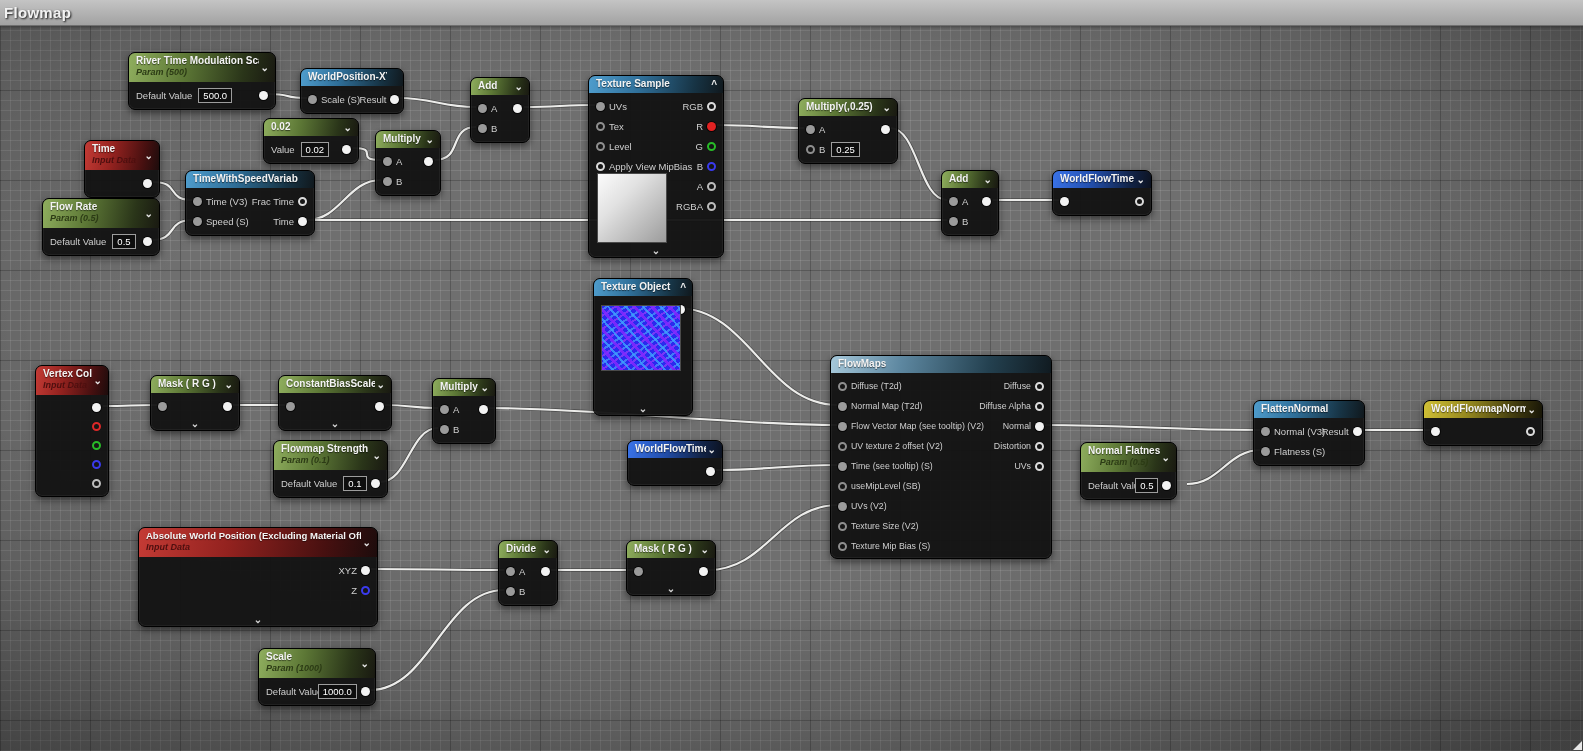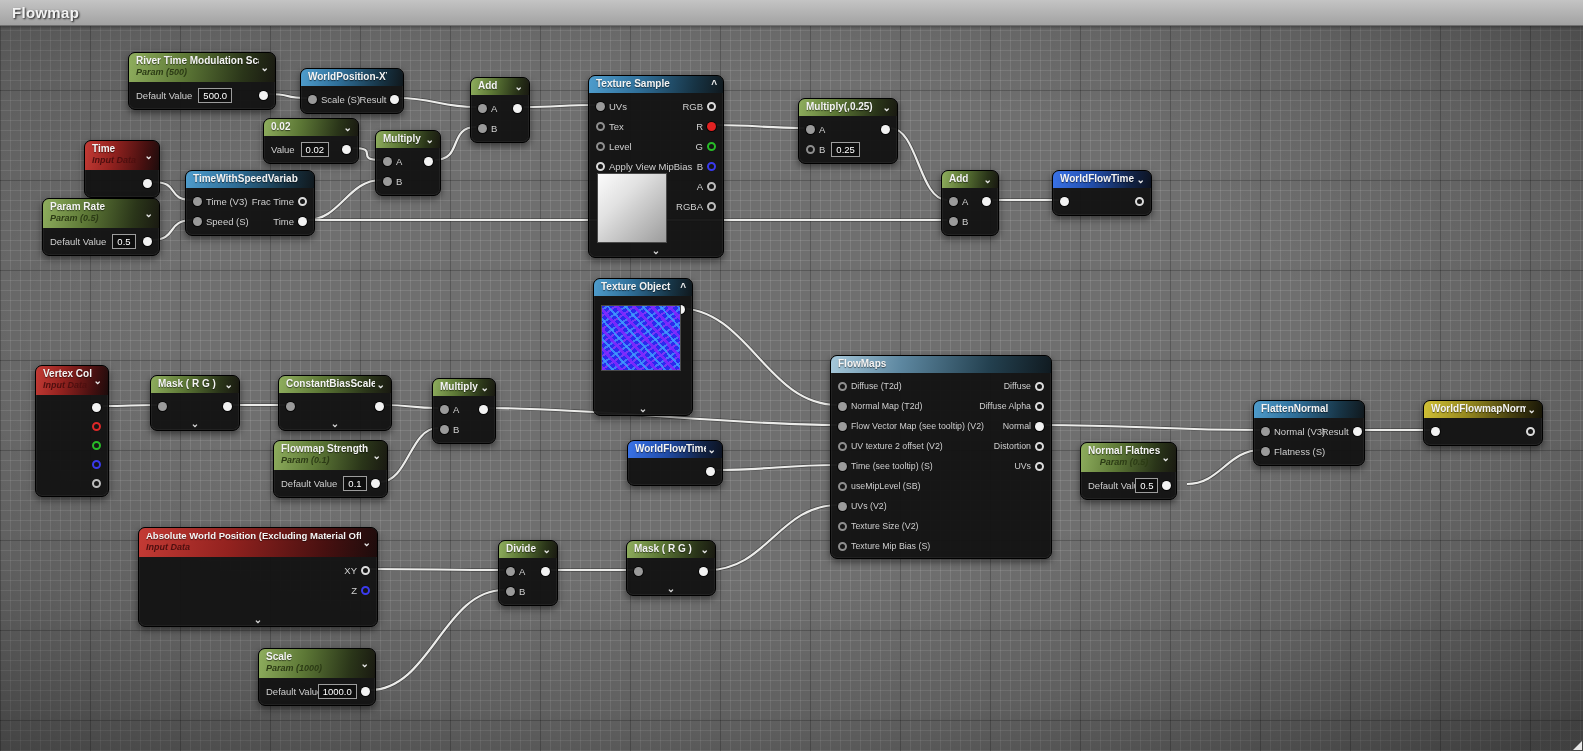--- a/index.html
+++ b/index.html
@@ -14,21 +14,21 @@
       linear-gradient(to right, rgba(255,255,255,0.10) 1px, transparent 1px),
       linear-gradient(to bottom, rgba(255,255,255,0.10) 1px, transparent 1px);
     background-size:90px 90px,90px 90px,10px 10px,10px 10px;}
   #vignette{position:absolute;inset:0;pointer-events:none;
     background:radial-gradient(ellipse 78% 72% at 46% 44%, rgba(0,0,0,0) 46%, rgba(0,0,0,0.14) 72%, rgba(0,0,0,0.42) 100%);}
   
   #titlebar{position:absolute;left:0;top:0;right:0;height:25px;z-index:30;
     background:linear-gradient(to bottom,#c4c4c4,#a2a2a2);
     border-bottom:1px solid #6f6f6f;box-shadow:0 1px 3px rgba(0,0,0,.35);
     display:flex;align-items:center;}
-  #titlebar .t{font-size:15px;font-weight:bold;color:#f2f2f2;padding-left:12px;
+  #titlebar .t{font-size:15px;font-weight:bold;color:#f2f2f2;padding-left:4px;
     text-shadow:1px 1px 2px rgba(0,0,0,.85);letter-spacing:.3px;}
   
   #wires{position:absolute;inset:0;z-index:5;}
   
   #nodes{position:absolute;inset:0;z-index:10;}
   .node{position:absolute;background:rgba(19,19,19,0.96);border:1px solid #000;
     border-radius:7px;box-shadow:0 3px 7px rgba(0,0,0,.5), inset 0 0 0 1px rgba(255,255,255,.05);
     box-sizing:border-box;}
   .node.padb{padding-bottom:10px;}
   .hdr{position:relative;border-radius:6px 6px 0 0;padding:2px 16px 2px 7px;height:17px;box-sizing:border-box;}
@@ -324,21 +324,21 @@
             </span>
             <span class="side r">
               <span class="lbl">Time</span>
               <span class="pin filled" style="background: rgb(242, 242, 242);"></span>
             </span>
           </div>
         </div>
       </div>
       <div class="node" style="left: 42px; top: 198px; width: 118px;">
         <div class="hdr hdr-green two">
-          <span class="t">Param Rate</span>
+          <span class="t">Flow Rate</span>
           <span class="sub">Param (0.5)</span>
           <span class="chev">⌄</span>
         </div>
         <div class="rows">
           <div class="row">
             <span class="side l">
               <span class="lbl">Default Value</span>
             </span>
             <span class="vbox">0.5</span>
             <span class="side r">
@@ -687,22 +687,22 @@
       </div>
       <div class="node" style="left: 138px; top: 527px; width: 240px; height: 100px;">
         <div class="hdr hdr-red two">
           <span class="t" style="font-size: 9.5px;">Absolute World Position (Excluding Material Offsets)</span>
           <span class="sub">Input Data</span>
           <span class="chev">⌄</span>
         </div>
         <div class="rows">
           <div class="row">
             <span class="side r">
-              <span class="lbl">XY</span>
-              <span class="pin ring" style="border-color: rgb(220, 220, 220);"></span>
+              <span class="lbl">XYZ</span>
+              <span class="pin filled" style="background: rgb(242, 242, 242);"></span>
             </span>
           </div>
           <div class="row">
             <span class="side r">
               <span class="lbl">Z</span>
               <span class="pin ring" style="border-color: rgb(58, 58, 238);"></span>
             </span>
           </div>
         </div>
         <div class="bchev">⌄</div>

